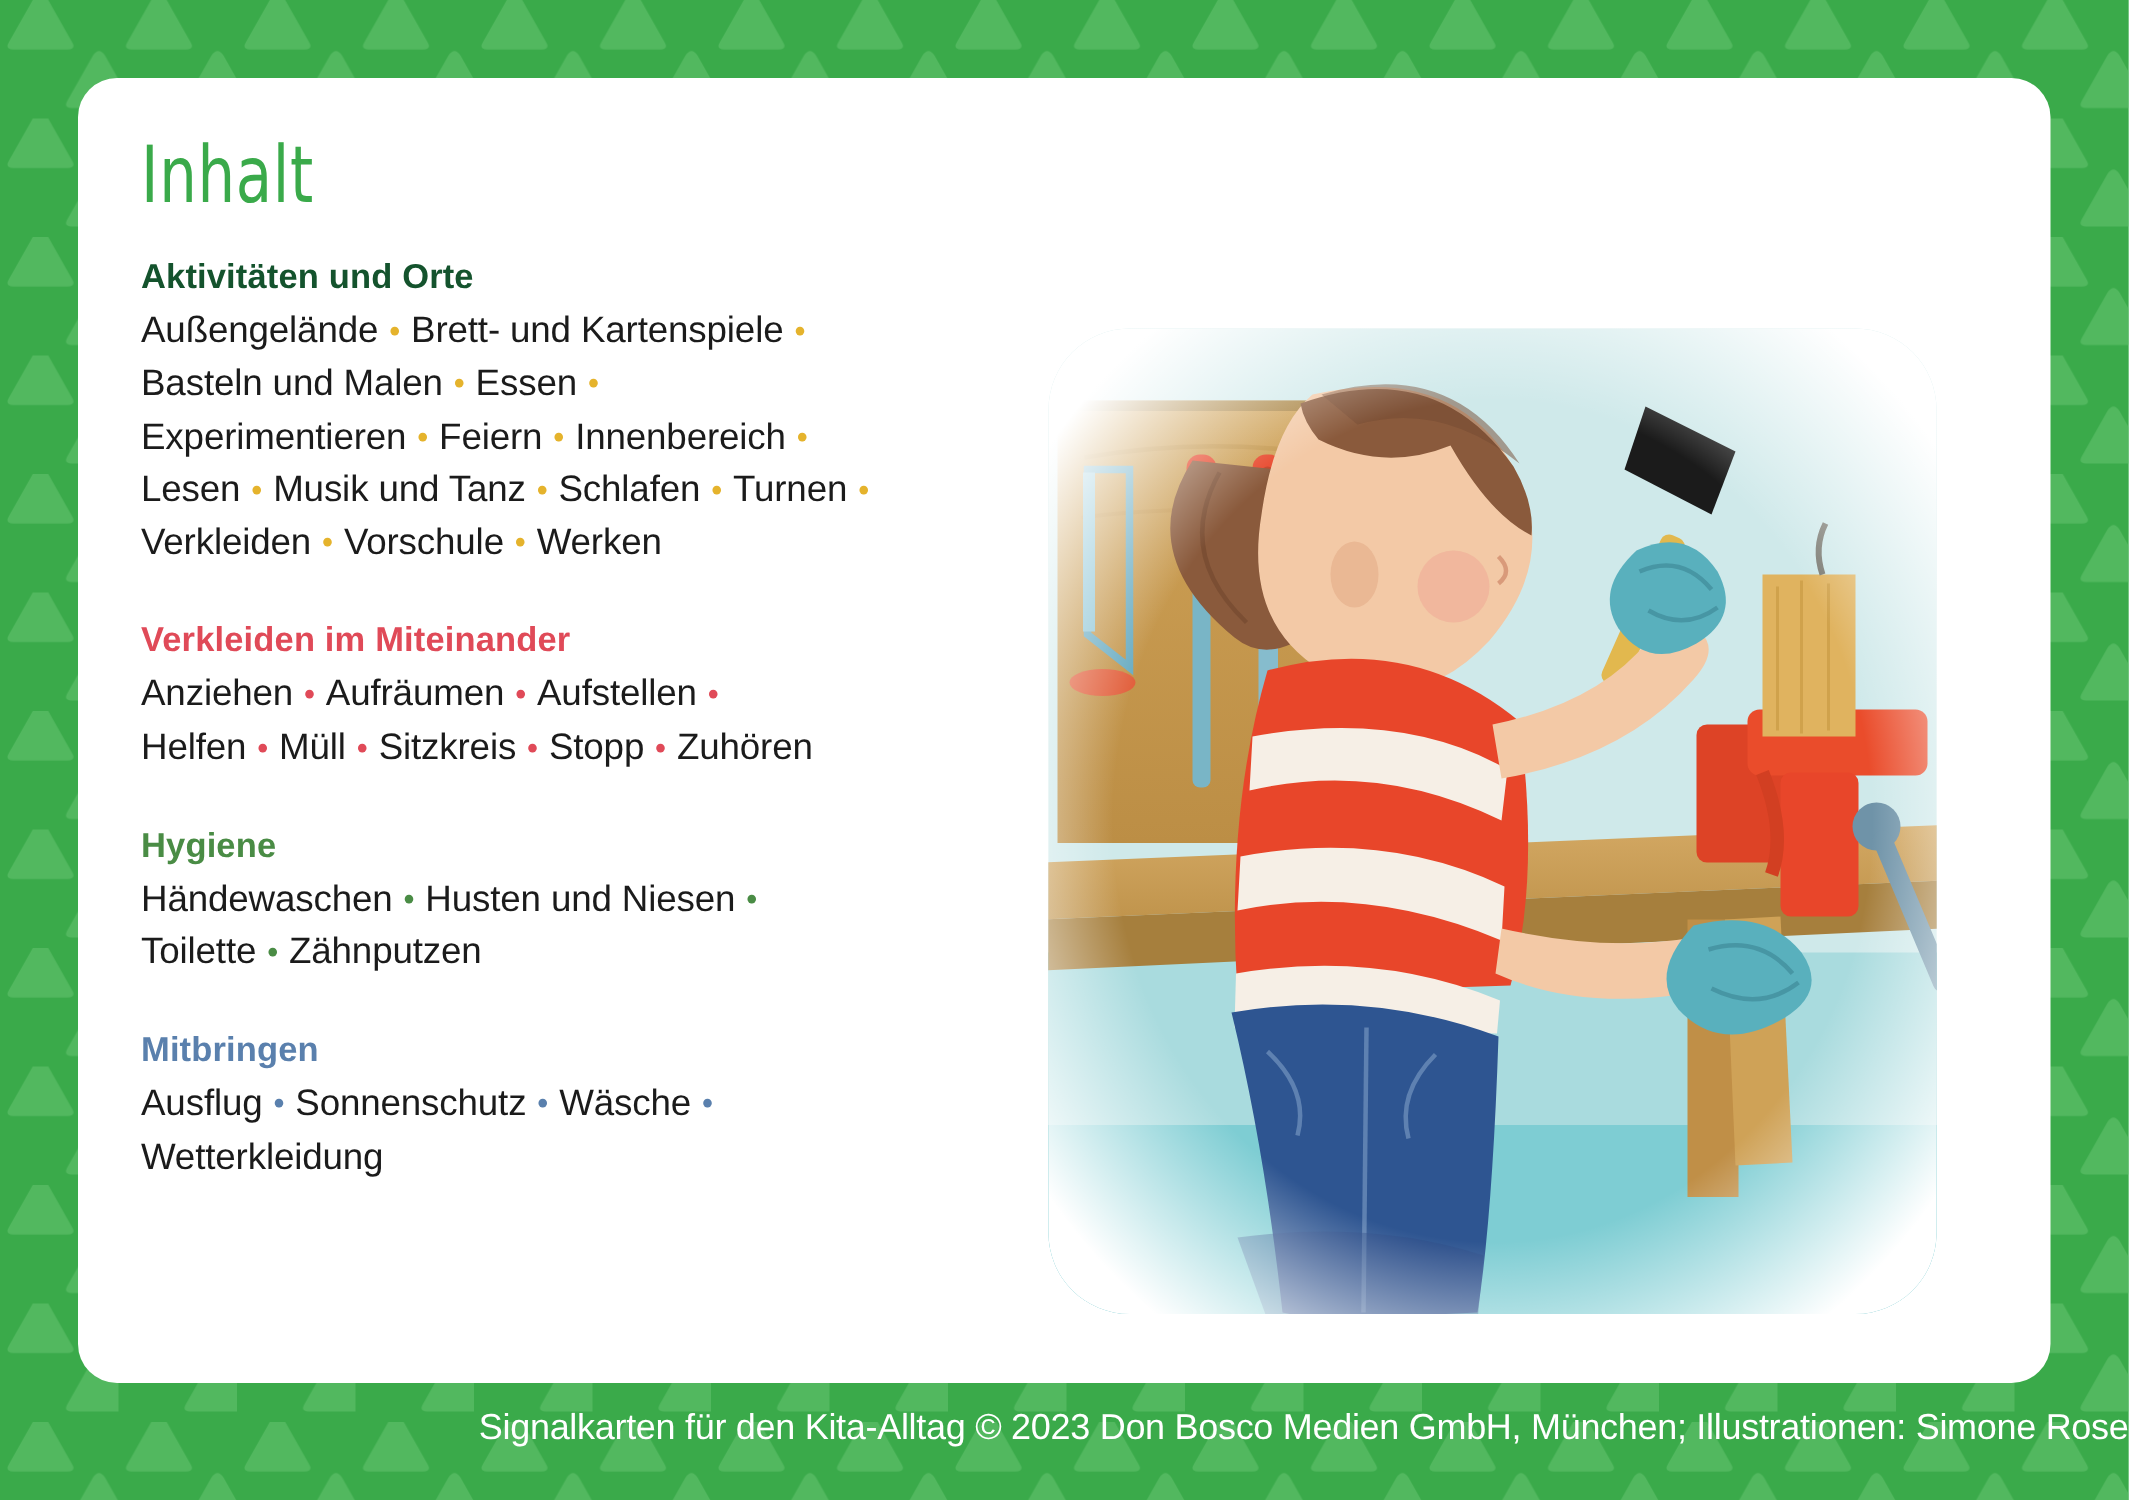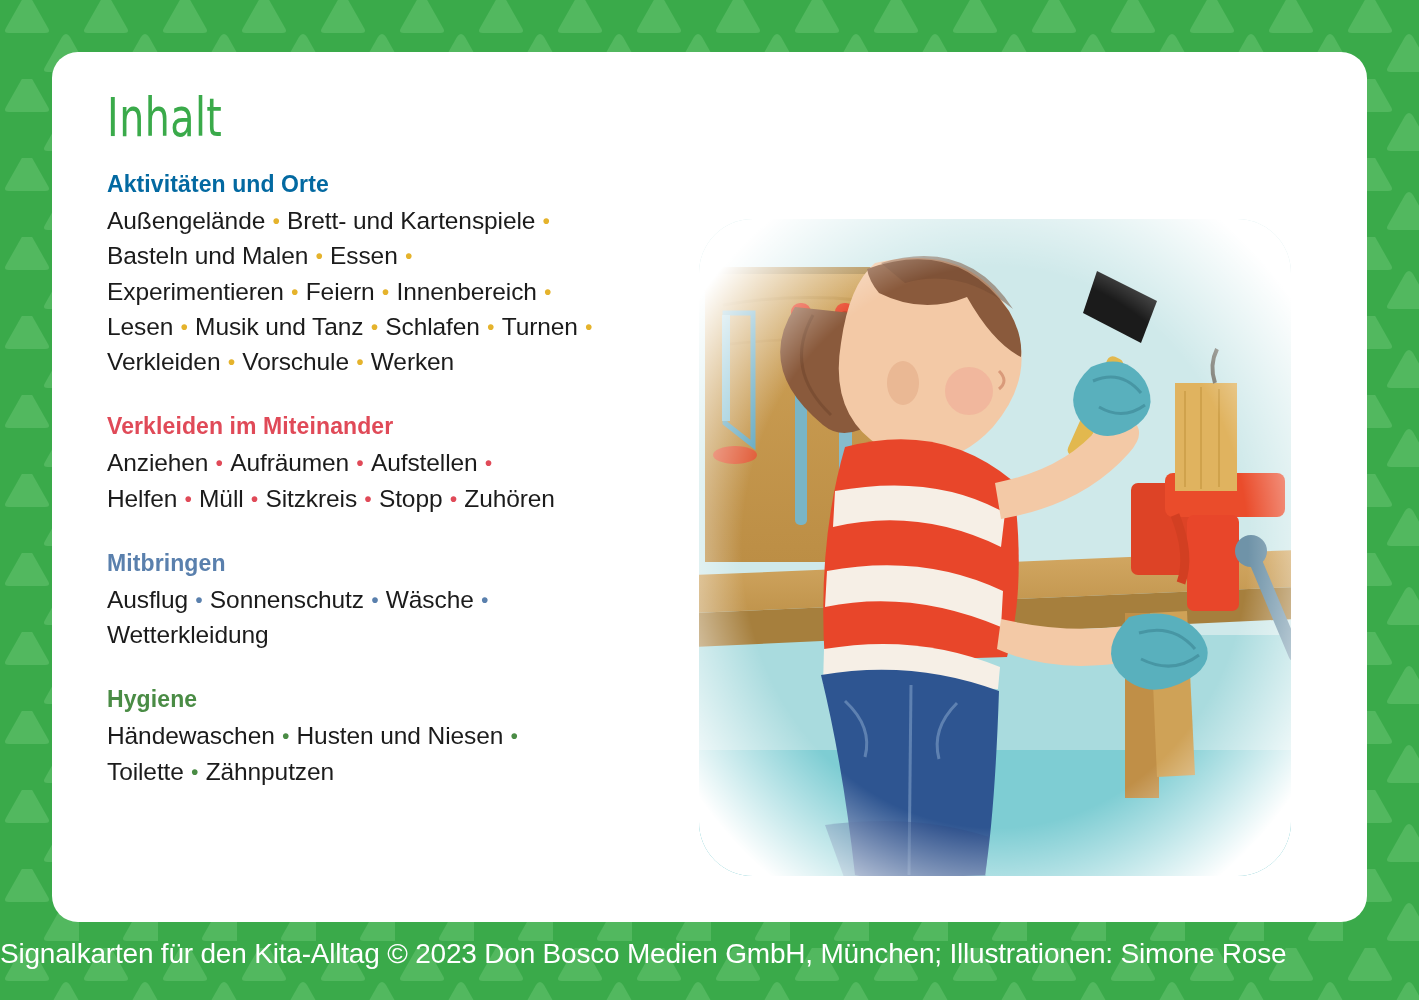--- a/index.html
+++ b/index.html
@@ -28,21 +28,20 @@
     border-radius:26px;
     z-index:2;
     overflow:hidden;
   }
 
   
   #text-col{
     position:absolute;
     left:42px; top:40px;
     width:600px;
-    margin-left:13px;
   }
   #page-title{
     color:#3aaa4a;
     font-size:43px;
     line-height:1;
     font-weight:400;
     letter-spacing:.5px;
     font-family:"DejaVu Sans", sans-serif;
     transform:scaleY(1.22) scaleX(.92);
     transform-origin:left top;
@@ -71,23 +70,23 @@
     left:643px; top:163px;
     width:600px; height:665px;
   }
   #illustration svg{ display:block; width:100%; height:100%; }
 
   
   #footer-credit{
     position:absolute;
     left:0; right:0;
     top:938px;
-    text-align:left;
+    text-align:right;
     color:#ffffff;
-    font-size:28px;
+    font-size:24px;
     letter-spacing:-.2px;
     z-index:3;
     font-family:"Liberation Sans", sans-serif;
   }
 </style>
 </head>
 <body>
 
 <div id="bg-pattern">
   <svg viewBox="0 0 1419 1000" preserveAspectRatio="none">
@@ -105,44 +104,44 @@
   </svg>
 </div>
 
 <div id="card">
 
   <div id="text-col">
 
     <h1 id="page-title">Inhalt</h1>
 
     <div class="section">
-      <div class="sec-head" style="color:#0369a1">Aktivitäten und Orte</div>
+      <div class="sec-head" style="color:#14532d">Aktivitäten und Orte</div>
       <div class="sec-body">
         <span>Außengelände</span><span class="sep" style="color:#e5b32c">&nbsp;•&nbsp;</span><span>Brett- und Kartenspiele</span><span class="sep" style="color:#e5b32c">&nbsp;•&nbsp;</span><br><span>Basteln und Malen</span><span class="sep" style="color:#e5b32c">&nbsp;•&nbsp;</span><span>Essen</span><span class="sep" style="color:#e5b32c">&nbsp;•&nbsp;</span><br><span>Experimentieren</span><span class="sep" style="color:#e5b32c">&nbsp;•&nbsp;</span><span>Feiern</span><span class="sep" style="color:#e5b32c">&nbsp;•&nbsp;</span><span>Innenbereich</span><span class="sep" style="color:#e5b32c">&nbsp;•&nbsp;</span><br><span>Lesen</span><span class="sep" style="color:#e5b32c">&nbsp;•&nbsp;</span><span>Musik und Tanz</span><span class="sep" style="color:#e5b32c">&nbsp;•&nbsp;</span><span>Schlafen</span><span class="sep" style="color:#e5b32c">&nbsp;•&nbsp;</span><span>Turnen</span><span class="sep" style="color:#e5b32c">&nbsp;•&nbsp;</span><br><span>Verkleiden</span><span class="sep" style="color:#e5b32c">&nbsp;•&nbsp;</span><span>Vorschule</span><span class="sep" style="color:#e5b32c">&nbsp;•&nbsp;</span><span>Werken</span>
       </div>
     </div>
 
     <div class="section" style="margin-top:34px">
       <div class="sec-head" style="color:#e04a58">Verkleiden im Miteinander</div>
       <div class="sec-body">
         <span>Anziehen</span><span class="sep" style="color:#e04a58">&nbsp;•&nbsp;</span><span>Aufräumen</span><span class="sep" style="color:#e04a58">&nbsp;•&nbsp;</span><span>Aufstellen</span><span class="sep" style="color:#e04a58">&nbsp;•&nbsp;</span><br><span>Helfen</span><span class="sep" style="color:#e04a58">&nbsp;•&nbsp;</span><span>Müll</span><span class="sep" style="color:#e04a58">&nbsp;•&nbsp;</span><span>Sitzkreis</span><span class="sep" style="color:#e04a58">&nbsp;•&nbsp;</span><span>Stopp</span><span class="sep" style="color:#e04a58">&nbsp;•&nbsp;</span><span>Zuhören</span>
       </div>
     </div>
 
     <div class="section" style="margin-top:34px">
+      <div class="sec-head" style="color:#4a8c45">Hygiene</div>
+      <div class="sec-body">
+        <span>Händewaschen</span><span class="sep" style="color:#4a8c45">&nbsp;•&nbsp;</span><span>Husten und Niesen</span><span class="sep" style="color:#4a8c45">&nbsp;•&nbsp;</span><br><span>Toilette</span><span class="sep" style="color:#4a8c45">&nbsp;•&nbsp;</span><span>Zähnputzen</span>
+      </div>
+    </div>
+
+    <div class="section" style="margin-top:34px">
       <div class="sec-head" style="color:#5a80ad">Mitbringen</div>
       <div class="sec-body">
         <span>Ausflug</span><span class="sep" style="color:#5a80ad">&nbsp;•&nbsp;</span><span>Sonnenschutz</span><span class="sep" style="color:#5a80ad">&nbsp;•&nbsp;</span><span>Wäsche</span><span class="sep" style="color:#5a80ad">&nbsp;•&nbsp;</span><br><span>Wetterkleidung</span>
-      </div>
-    </div>
-
-    <div class="section" style="margin-top:34px">
-      <div class="sec-head" style="color:#4a8c45">Hygiene</div>
-      <div class="sec-body">
-        <span>Händewaschen</span><span class="sep" style="color:#4a8c45">&nbsp;•&nbsp;</span><span>Husten und Niesen</span><span class="sep" style="color:#4a8c45">&nbsp;•&nbsp;</span><br><span>Toilette</span><span class="sep" style="color:#4a8c45">&nbsp;•&nbsp;</span><span>Zähnputzen</span>
       </div>
     </div>
 
   </div>
 
   <div id="illustration">
     <svg viewBox="0 0 600 665">
       <defs>
         <clipPath id="illClip">
           <rect x="4" y="4" width="592" height="657" rx="54" ry="54"></rect>

